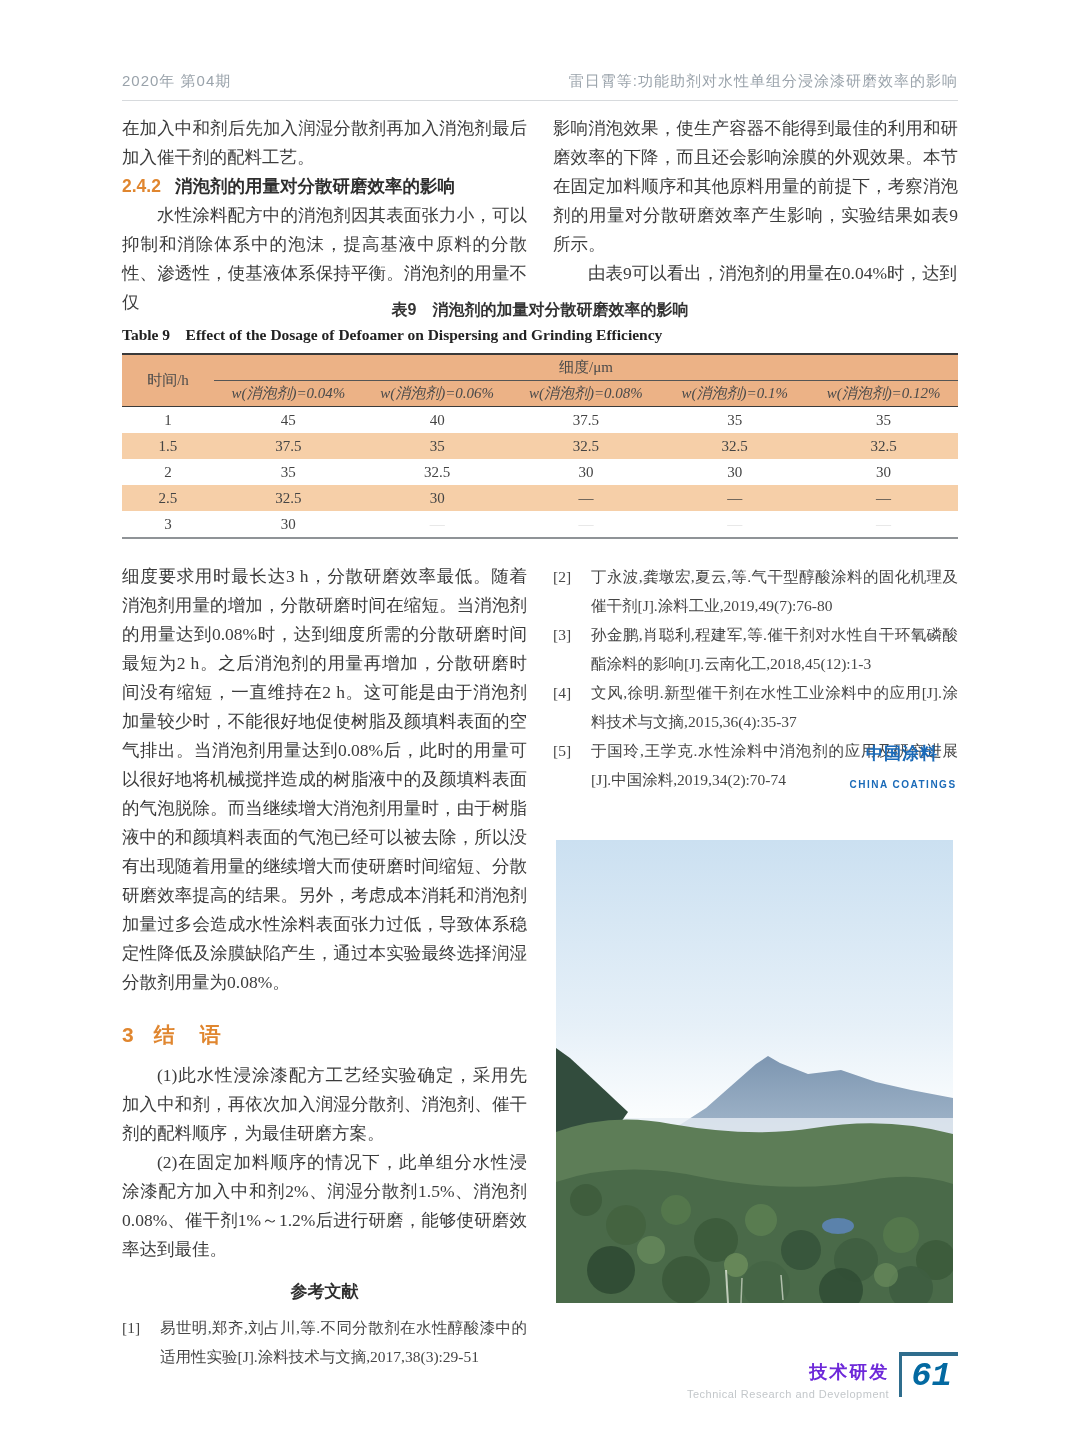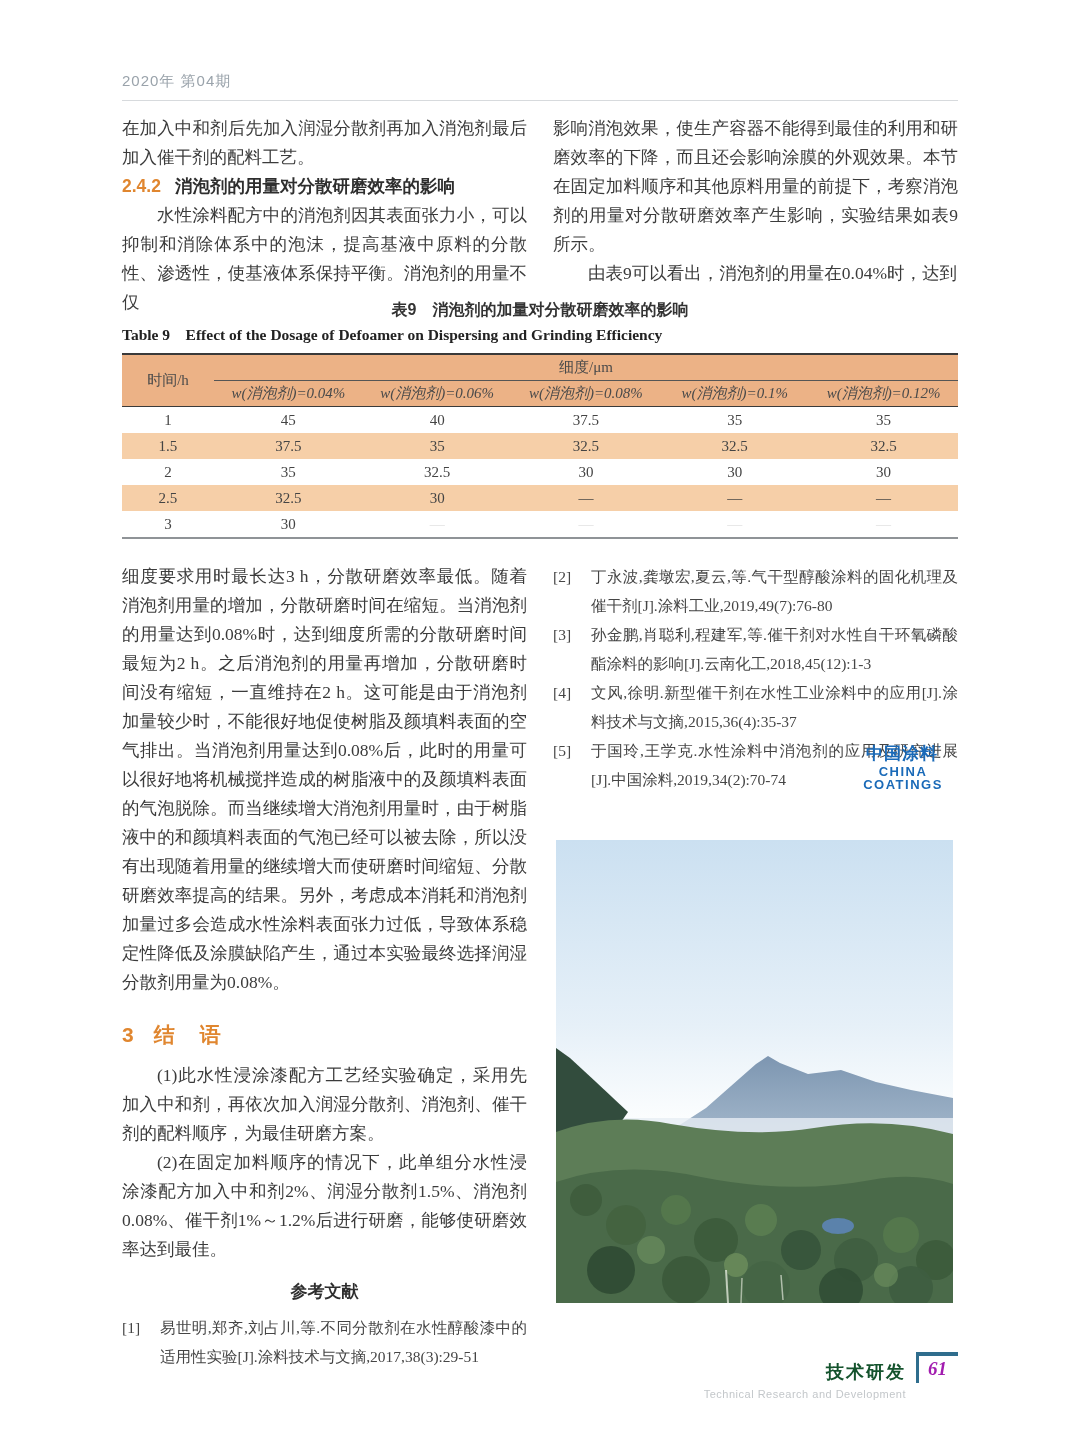--- a/index.html
+++ b/index.html
@@ -55,47 +55,48 @@
   .ref{display:flex;font-size:15.5px;line-height:29px;margin:0;text-align:justify;color:#454545;}
   .ref .num{flex:0 0 38px;}
   .ref .txt{flex:1;}
   
   .logo{
     position:absolute;right:0;top:183px;width:110px;text-align:center;
     font-family:"Liberation Sans","DejaVu Sans",sans-serif;color:#1a6ab8;line-height:1;
   }
   .logo .cn{font-size:17px;font-weight:bold;letter-spacing:1px;}
   .logo .tm{font-size:9px;vertical-align:top;}
-  .logo .en{font-size:13px;letter-spacing:1.5px;margin-top:3px;font-weight:bold;}
+  .logo .en{font-size:10px;letter-spacing:1.5px;margin-top:18px;font-weight:bold;}
   
   .photo{position:absolute;left:556px;top:840px;width:397px;height:463px;}
   
   .footer{
     position:absolute;right:117px;top:1352px;display:flex;align-items:flex-start;
     font-family:"Liberation Sans","DejaVu Sans",sans-serif;
   }
   .footer .labels{text-align:right;margin-right:10px;padding-top:8px;}
-  .footer .cn{font-size:18px;font-weight:bold;color:#14532d;letter-spacing:2px;}
+  .footer .cn{font-size:18px;font-weight:bold;color:#6d28d9;letter-spacing:2px;}
   .footer .en{font-size:11px;color:#c3c7ca;margin-top:4px;letter-spacing:0.5px;}
   .pagenum-box{
     border-top:4px solid #2f6d8d;border-left:3px solid #2f6d8d;
     padding:3px 6px 4px 9px;min-width:24px;
   }
   .pagenum{
-    font-family:Liberation Serif, serif;font-style:italic;font-weight:bold;
-    font-size:19px;color:#a21caf;line-height:1;
+    font-family:Liberation Mono, monospace;font-style:italic;font-weight:bold;
+    font-size:34px;color:#0369a1;line-height:1;
   }
 </style>
 </head>
 <body>
 
 <div class="page">
 
   <div class="header">
     <span>2020年  第04期</span>
+    <span>雷日霄等:功能助剂对水性单组分浸涂漆研磨效率的影响</span>
   </div>
 
   <div class="cols intro">
     <div class="col">
       <p class="body-par">在加入中和剂后先加入润湿分散剂再加入消泡剂最后加入催干剂的配料工艺。</p>
       <p class="sec-head">
         <span class="sec-num">2.4.2</span><span>消泡剂的用量对分散研磨效率的影响</span>
       </p>
       <p class="body-par indent">水性涂料配方中的消泡剂因其表面张力小，可以抑制和消除体系中的泡沫，提高基液中原料的分散性、渗透性，使基液体系保持平衡。消泡剂的用量不仅</p>
     </div>

